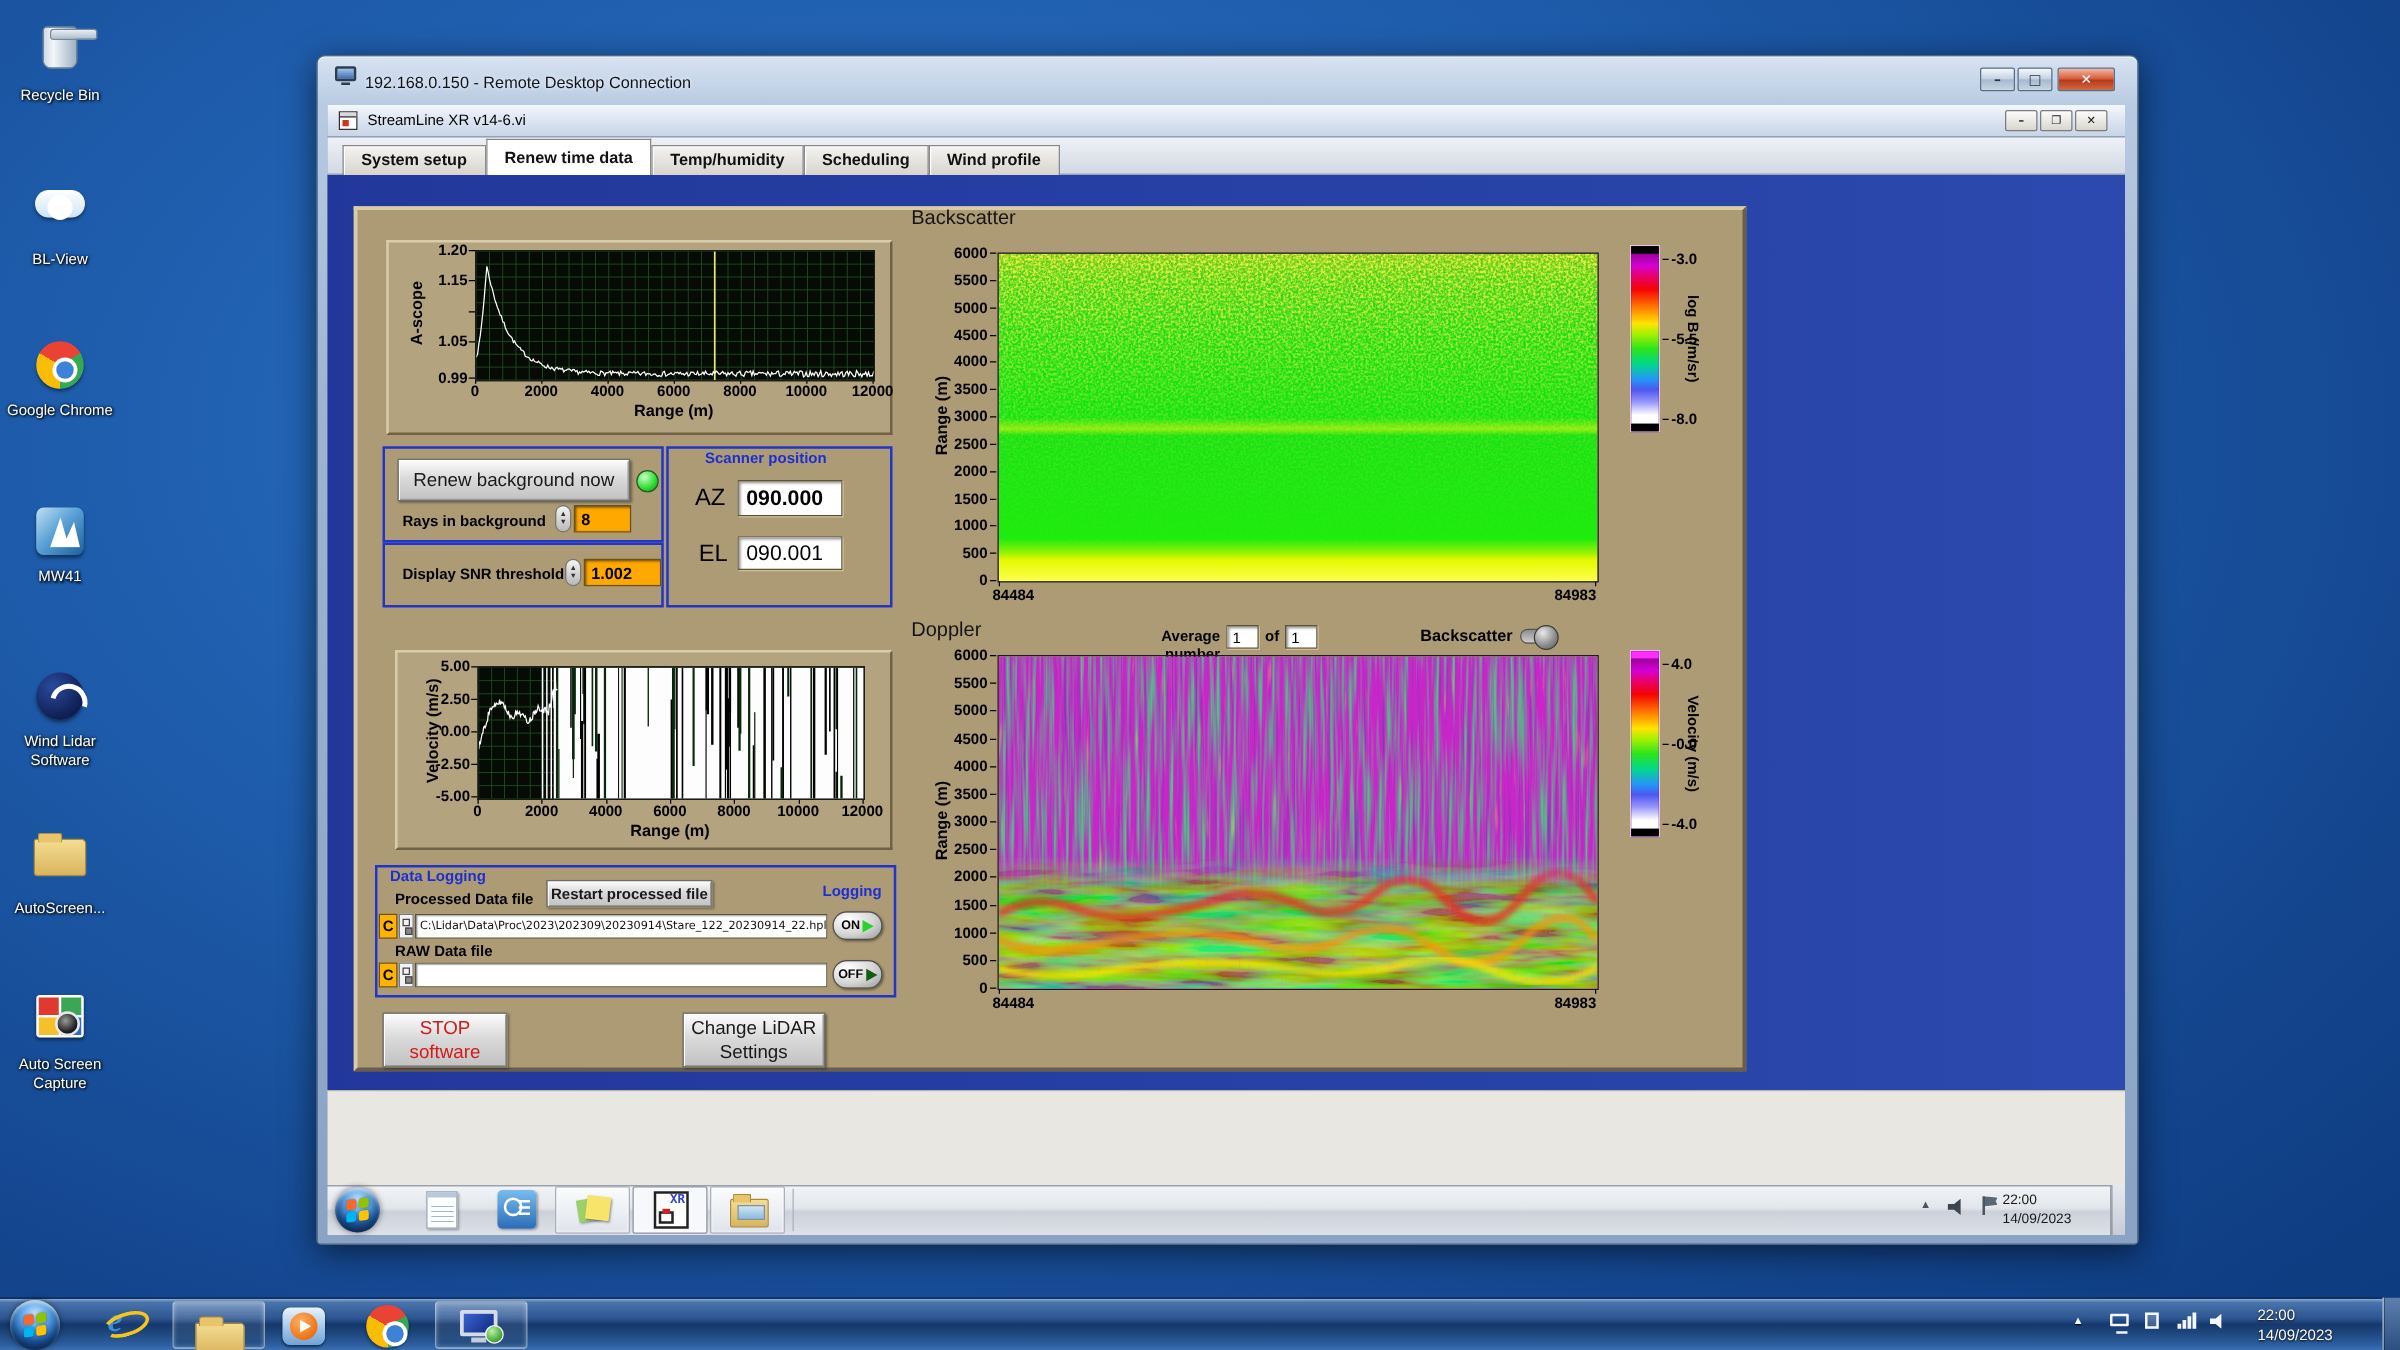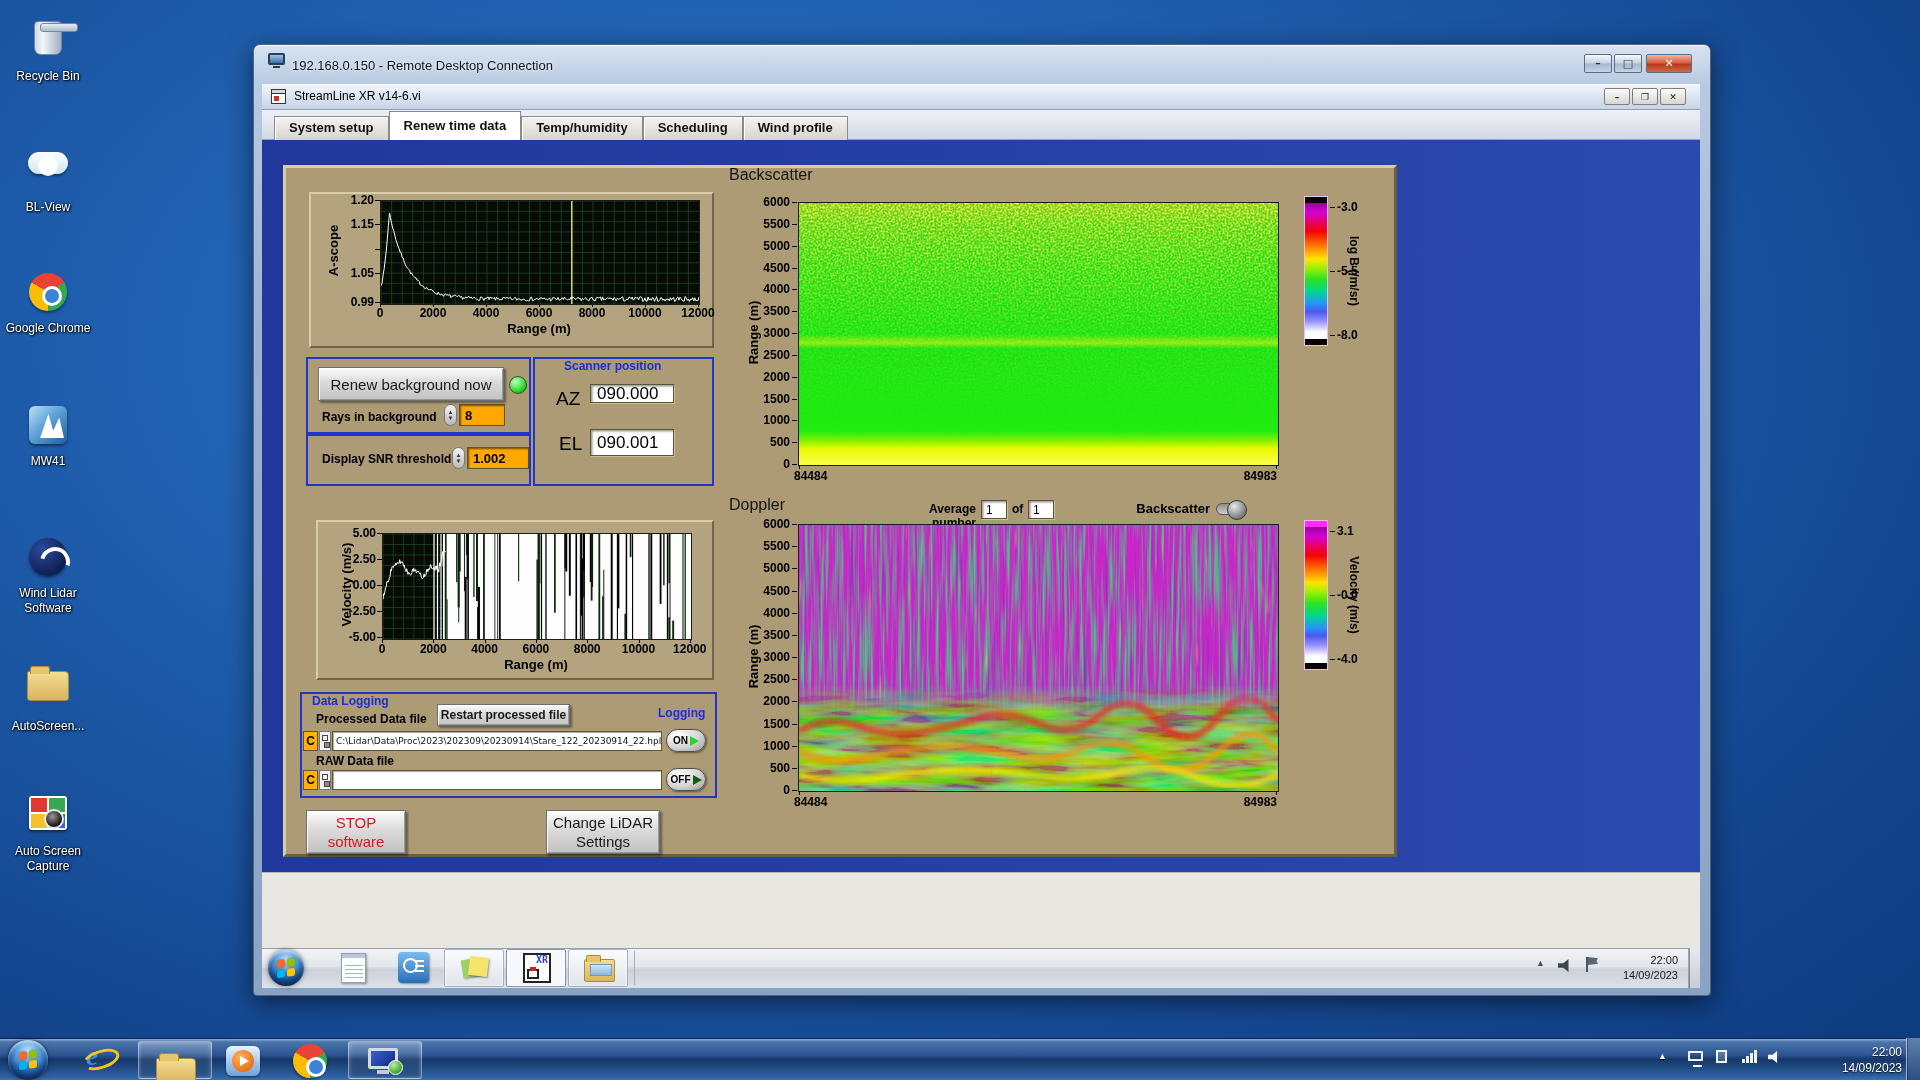--- a/index.html
+++ b/index.html
@@ -131,21 +131,21 @@
   .sflag{position:absolute;width:13px;height:15px;border-left:2px solid #4a5560;cursor:pointer;}
   .sflag::before{content:"";position:absolute;left:0;top:0;width:10px;height:8px;background:#5a6774;clip-path:polygon(0 0,100% 15%,85% 50%,100% 85%,0 100%);}
   .trayico{position:absolute;cursor:pointer;}
   .tmon{width:15px;height:10px;border:2px solid #f2f5fa;border-radius:1px;}
   .tmon::after{content:"";position:absolute;left:3px;top:12px;width:9px;height:2px;background:#f2f5fa;}
   .tpage{width:11px;height:13px;border:2px solid #f2f5fa;background:rgba(255,255,255,.2);}
   .tnet{width:16px;height:13px;display:flex;align-items:flex-end;gap:1px;}
   .tnet span{width:3px;background:#f2f5fa;display:block;}
   .tvol{width:13px;height:12px;background:#f2f5fa;clip-path:polygon(0 32%,35% 32%,70% 0,70% 100%,35% 68%,0 68%);}
   .showdesk{position:absolute;border-left:1px solid rgba(255,255,255,.55);background:linear-gradient(180deg,#5d80af,#2c4f80);box-shadow:inset 1px 0 0 rgba(0,0,0,.35);cursor:pointer;}
-  .clock{position:absolute;text-align:right;cursor:pointer;}
+  .clock{position:absolute;text-align:left;cursor:pointer;}
   .clock div{pointer-events:none;}
 </style>
 </head>
 <body>
 
 <div class="screen">
 
   <div id="deskIcons">
       <div class="dico" style="left: 4px; top: 16px; position: absolute;">
         <div class="art">
@@ -312,21 +312,21 @@
       <div class="blk" style="left: 322px; top: 410px; width: 122px; position: absolute;">Rays in background</div>
       <div class="spin" style="left: 444px; top: 404px; width: 13px; height: 22px; position: absolute;">▲<br>▼</div>
       <div class="ofield" style="left: 459px; top: 404px; width: 46px; height: 22px; position: absolute;">8</div>
       <div class="grpbox" style="left: 306px; top: 434px; width: 225px; height: 52px; position: absolute;"></div>
       <div class="blk" style="left: 322px; top: 452px; width: 130px; position: absolute;">Display SNR threshold</div>
       <div class="spin" style="left: 452px; top: 447px; width: 13px; height: 22px; position: absolute;">▲<br>▼</div>
       <div class="ofield" style="left: 467px; top: 447px; width: 62px; height: 22px; position: absolute;">1.002</div>
       <div class="grpbox" style="left: 533px; top: 357px; width: 181px; height: 129px; position: absolute;"></div>
       <div class="bluelbl" style="left: 564px; top: 359px; width: 120px; position: absolute;">Scanner position</div>
       <div style="position: absolute; left: 556px; top: 388px; font: 19px &quot;Liberation Sans&quot;, sans-serif; color: rgb(0, 0, 0);">AZ</div>
-      <div class="wbox" style="left: 590px; top: 384px; width: 84px; height: 19px; position: absolute;">090.000</div>
+      <div class="wbox" style="left: 590px; top: 384px; width: 84px; height: 29px; position: absolute; font-weight: bold;">090.000</div>
       <div style="position: absolute; left: 559px; top: 433px; font: 19px &quot;Liberation Sans&quot;, sans-serif; color: rgb(0, 0, 0);">EL</div>
       <div class="wbox" style="left: 590px; top: 429px; width: 84px; height: 27px; position: absolute;">090.001</div>
       <div class="tpanel" style="left: 316px; top: 520px; width: 398px; height: 160px; position: absolute;"></div>
       <div class="rot" style="left: 290px; top: 577px; width: 112px; text-align: center; font: bold 13px &quot;Liberation Sans&quot;, sans-serif; position: absolute;">Velocity (m/s)</div>
       <div class="tk tkr" style="left: 334px; top: 526px; width: 42px; position: absolute;">5.00</div>
       <div class="dashH" style="left: 377px; top: 533px; position: absolute;"></div>
       <div class="tk tkr" style="left: 334px; top: 552px; width: 42px; position: absolute;">2.50</div>
       <div class="dashH" style="left: 377px; top: 559px; position: absolute;"></div>
       <div class="tk tkr" style="left: 334px; top: 578px; width: 42px; position: absolute;">0.00</div>
       <div class="dashH" style="left: 377px; top: 585px; position: absolute;"></div>
@@ -684,21 +684,21 @@
             <rect x="0" y="160" width="479" height="106" filter="url(#dpM)" opacity="0.5"></rect>
           </g>
         </svg>
       </div>
       <div class="cbar" style="left: 1304px; top: 520px; height: 150px; position: absolute;">
         <div style="height:6px;background:#ff2cff;"></div>
         <div style="height:136px;background:linear-gradient(180deg,#9c009c 0%,#d400d4 7%,#e80070 13%,#f40404 21%,#ff7400 31%,#ffe400 41%,#aaf000 47%,#2ce41c 56%,#00d88c 65%,#2495f8 74%,#4c58f0 80%,#9694fa 87%,#ffffff 95%);"></div>
         <div style="height:6px;background:#000;"></div>
       </div>
       <div class="dashH" style="left: 1330px; top: 531.1px; position: absolute;"></div>
-      <div class="tk" style="left: 1337px; top: 524.1px; width: 40px; position: absolute;">3.1</div>
+      <div class="tk" style="left: 1337px; top: 524.1px; width: 40px; position: absolute;">4.0</div>
       <div class="dashH" style="left: 1330px; top: 595px; position: absolute;"></div>
       <div class="tk" style="left: 1337px; top: 588px; width: 40px; position: absolute;">-0.0</div>
       <div class="dashH" style="left: 1330px; top: 658.9px; position: absolute;"></div>
       <div class="tk" style="left: 1337px; top: 651.9px; width: 40px; position: absolute;">-4.0</div>
       <div class="rot2" style="left: 1297px; top: 588px; width: 114px; text-align: center; font: bold 12px &quot;Liberation Sans&quot;, sans-serif; position: absolute;">Velocity (m/s)</div>
     </div>
 
   <div class="abs sessionbar"></div>
   <div class="orb" style="left:268px;top:950px;width:36px;height:36px;">
       <span class="flag4">

